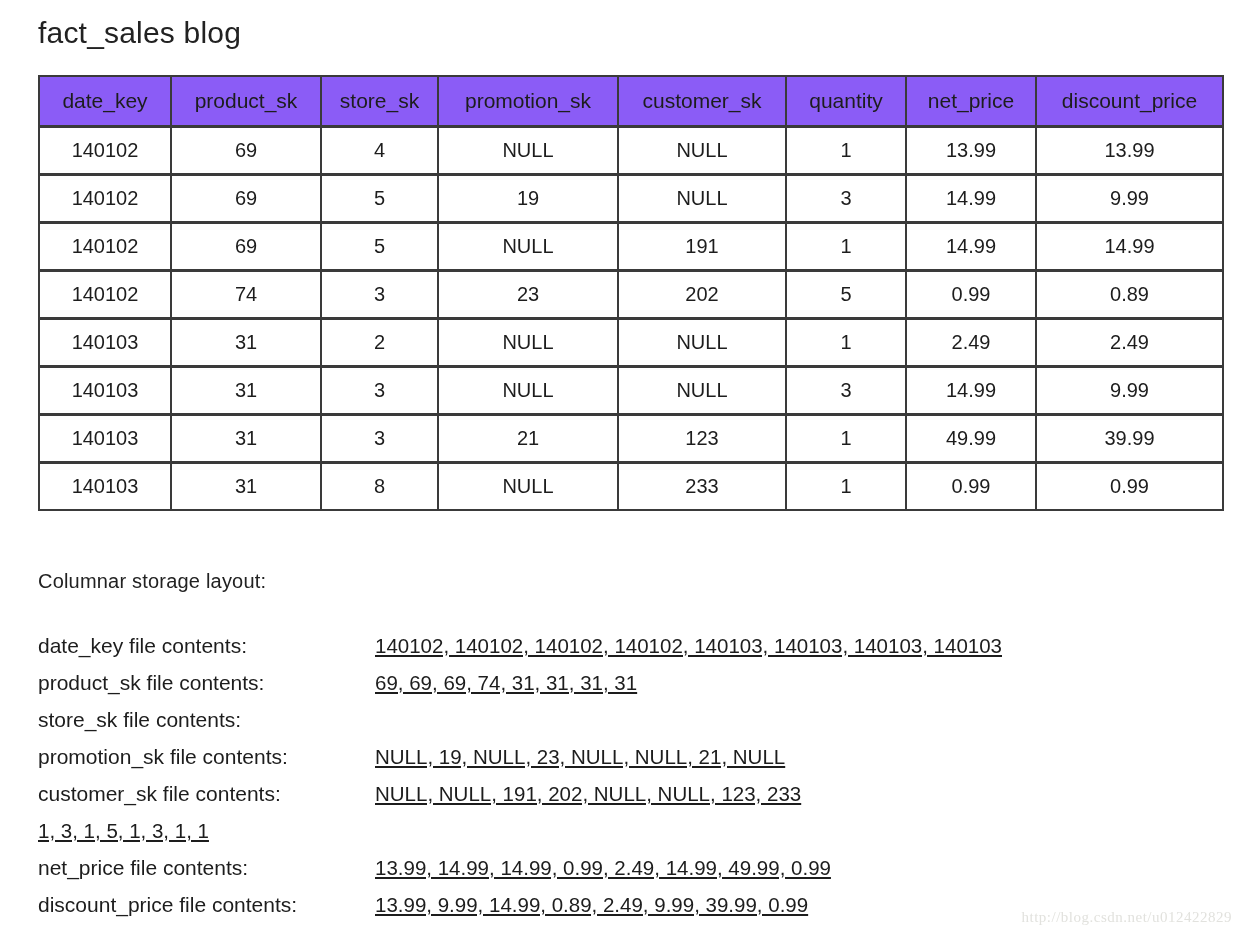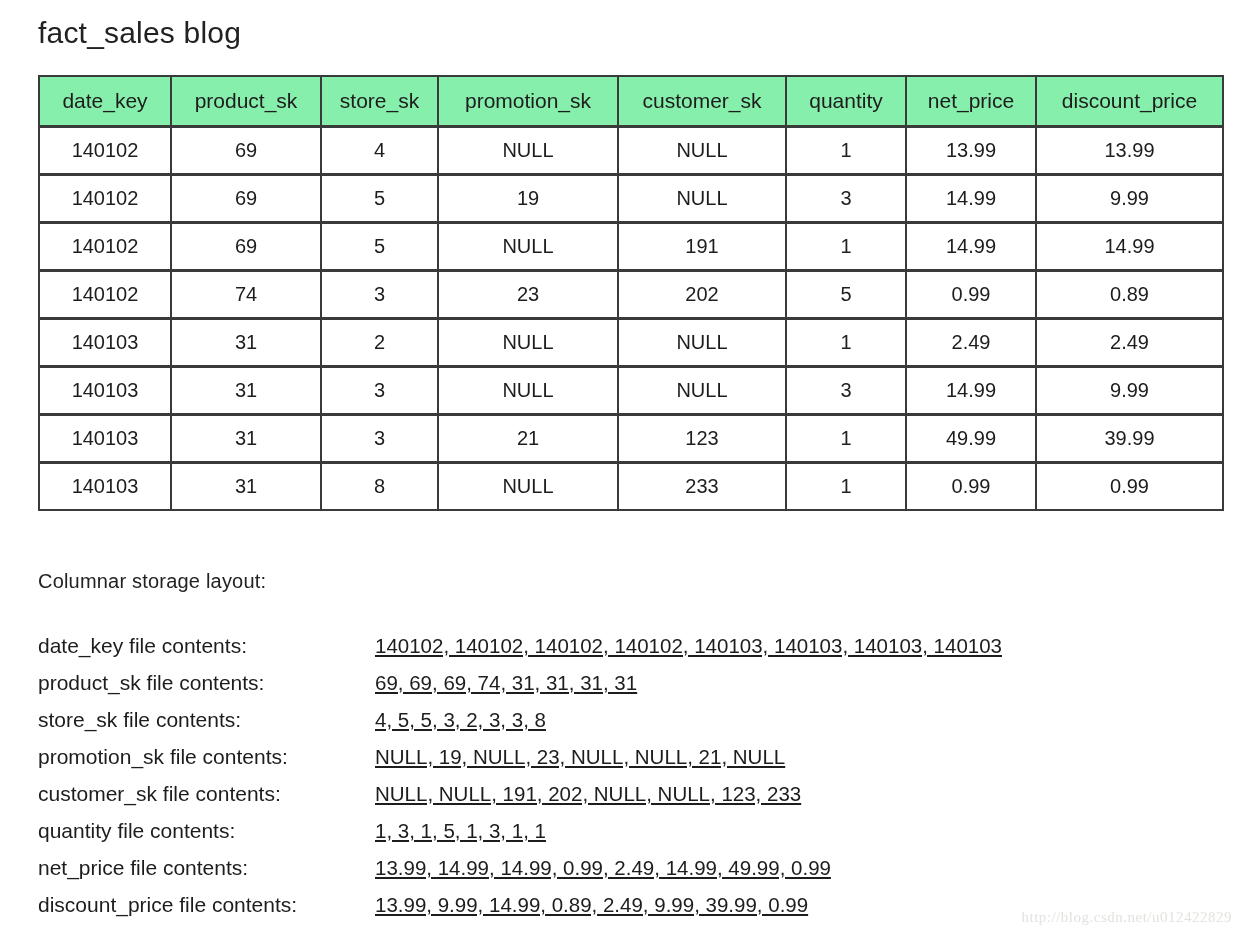--- a/index.html
+++ b/index.html
@@ -26,21 +26,21 @@
     table-layout: fixed;
   }
   table.fact th, table.fact td {
     border: 2px solid #3a3a3a;
     text-align: center;
     vertical-align: middle;
     font-weight: 400;
     overflow: hidden;
   }
   table.fact th {
-    background: #86efac;
+    background: #8b5cf6;
     height: 50px;
     font-size: 21px;
     color: #1d1d1d;
   }
   table.fact td {
     background: #ffffff;
     height: 48px;
     font-size: 20px;
     border-top-width: 3px;
   }
@@ -194,32 +194,30 @@
     <div class="entry">
       <span class="entry-label">date_key file contents:</span>
       <span class="entry-value">140102, 140102, 140102, 140102, 140103, 140103, 140103, 140103</span>
     </div>
     <div class="entry">
       <span class="entry-label">product_sk file contents:</span>
       <span class="entry-value">69, 69, 69, 74, 31, 31, 31, 31</span>
     </div>
     <div class="entry">
       <span class="entry-label">store_sk file contents:</span>
-      <span class="entry-value">4, 5, 5, 3, 2, 3, 3, 8</span>
     </div>
     <div class="entry">
       <span class="entry-label">promotion_sk file contents:</span>
       <span class="entry-value">NULL, 19, NULL, 23, NULL, NULL, 21, NULL</span>
     </div>
     <div class="entry">
       <span class="entry-label">customer_sk file contents:</span>
       <span class="entry-value">NULL, NULL, 191, 202, NULL, NULL, 123, 233</span>
     </div>
     <div class="entry">
-      <span class="entry-label">quantity file contents:</span>
       <span class="entry-value">1, 3, 1, 5, 1, 3, 1, 1</span>
     </div>
     <div class="entry">
       <span class="entry-label">net_price file contents:</span>
       <span class="entry-value">13.99, 14.99, 14.99, 0.99, 2.49, 14.99, 49.99, 0.99</span>
     </div>
     <div class="entry">
       <span class="entry-label">discount_price file contents:</span>
       <span class="entry-value">13.99, 9.99, 14.99, 0.89, 2.49, 9.99, 39.99, 0.99</span>
     </div>

